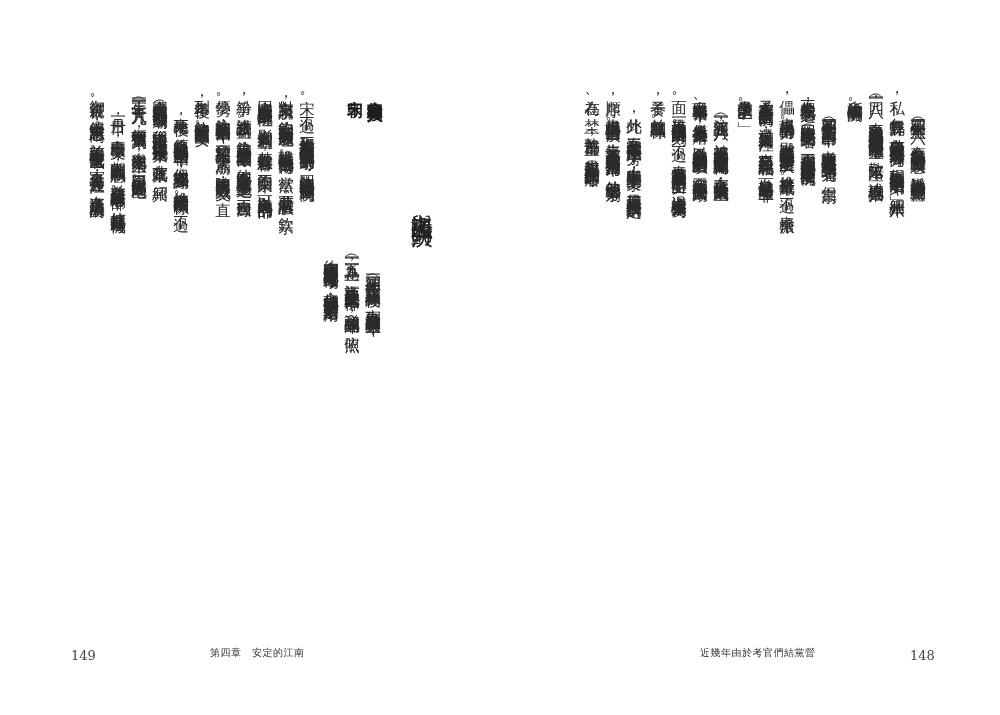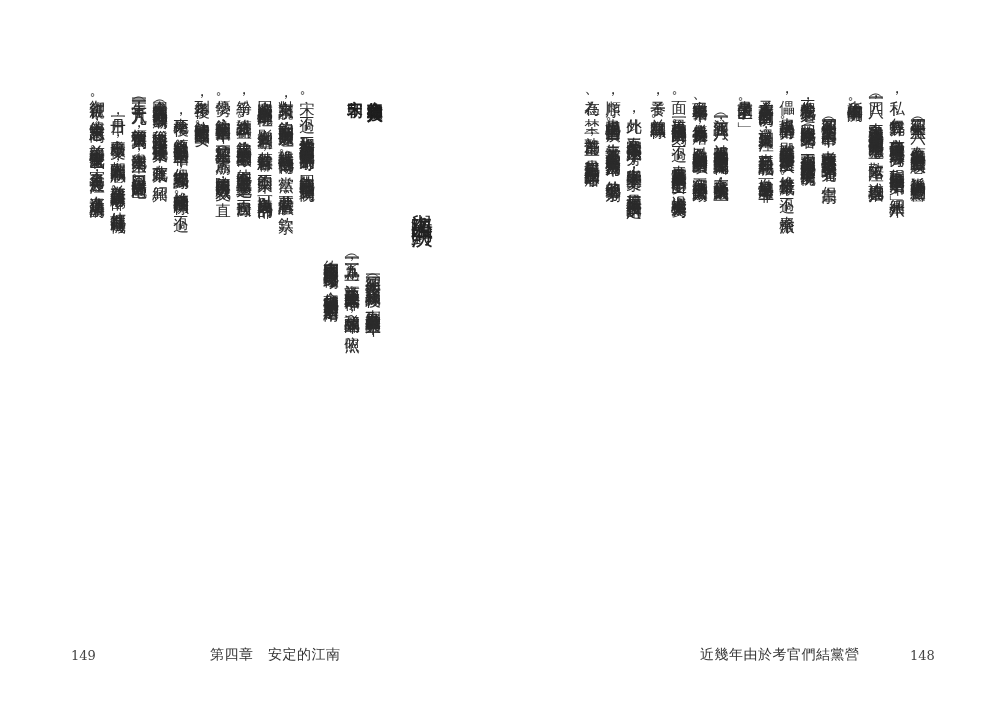--- a/index.html
+++ b/index.html
@@ -10,21 +10,21 @@
   .page-left { left: 0; width: 500px; }
   .page-right { left: 500px; width: 500px; }
   .col { position: absolute; writing-mode: vertical-rl; text-orientation: upright;
          font-size: 15.6px; line-height: 18px; letter-spacing: 0.95px; white-space: nowrap; color: #2b2b2b; }
   .title { position: absolute; writing-mode: vertical-rl; text-orientation: upright;
            font-size: 22px; letter-spacing: 2px; color: #222; }
   .subhead { position: absolute; writing-mode: vertical-rl; text-orientation: upright;
              font-family: "DejaVu Sans", "Liberation Sans", sans-serif; font-weight: bold;
              font-size: 15.5px; letter-spacing: 1px; color: #1e1e1e; line-height: 18px; }
   .folio { position: absolute; top: 648px; font-size: 13px; color: #444; }
-  .runhead { position: absolute; top: 646px; font-size: 14px; color: #333; letter-spacing: 0.5px; }
+  .runhead { position: absolute; top: 646px; font-size: 10px; color: #333; letter-spacing: 0.5px; }
 </style>
 </head>
 <body>
 
 <div class="spread">
 
   <div class="page page-left">
     <div class="title" style="left:407px; top:196px;">與海陵王的對決</div>
 
     <div class="subhead" style="left:366px; top:88px;">金朝毀約與入侵</div>

